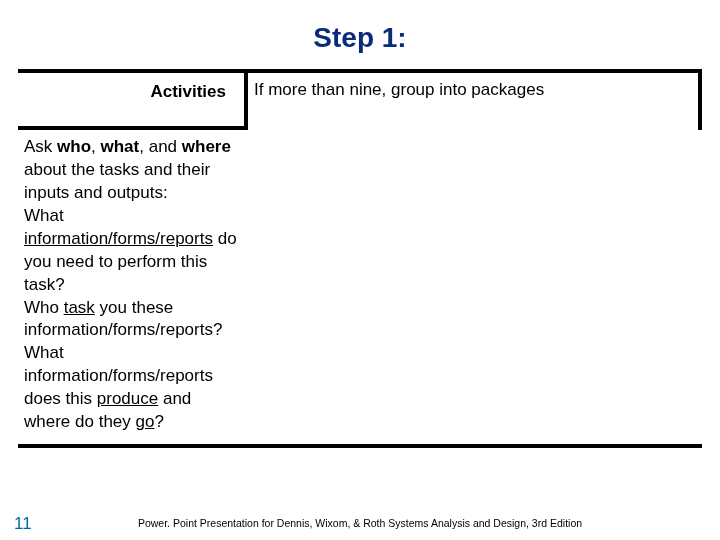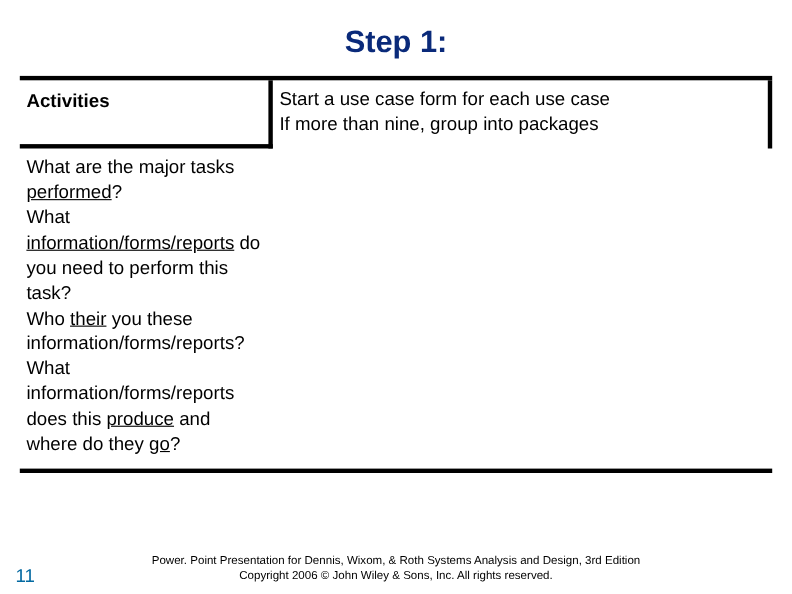--- a/index.html
+++ b/index.html
@@ -35,21 +35,21 @@
   .cell {
     border-right: 4px solid #000;
     padding: 6px 10px 10px 6px;
     font-size: 17px;
     line-height: 1.35;
     color: #000;
   }
   .cell.last-col { border-right: none; }
   .hdr {
     font-weight: bold;
-    text-align: left;
+    text-align: right;
     border-bottom: 4px solid #000;
     padding: 8px 18px 22px 6px;
   }
   .activities p { margin-bottom: 0; }
   .questions p { margin-bottom: 0; }
   .u { text-decoration: underline; }
   .b { font-weight: bold; }
   .footer {
     position: absolute;
     bottom: 10px;
@@ -74,40 +74,38 @@
 <div class="slide">
 
   <div class="title">
     <span>Step 1:</span><br>
   </div>
 
   <div class="grid">
     <div class="cell hdr">Activities</div>
 
     <div class="cell activities">
-      <p>Start a use case form for each use case</p>
       <p>If more than nine, group into packages</p>
     </div>
 
     <div class="cell last-col questions">
       <p>
-        <span>What are the major tasks </span><span class="u">performed</span><span>?</span>
+        <span>Ask </span><span class="b">who</span><span>, </span><span class="b">what</span><span>, and </span><span class="b">where</span><span> about the tasks and their inputs and outputs:</span>
       </p>
       <p>
         <span>What </span><span class="u">information/forms/reports</span><span> do you need to perform this task?</span>
       </p>
       <p>
-        <span>Who </span><span class="u">their</span><span> you these information/forms/reports?</span>
+        <span>Who </span><span class="u">task</span><span> you these information/forms/reports?</span>
       </p>
       <p>
         <span>What information/forms/reports does this </span><span class="u">produce</span><span> and where do they </span><span class="u">go</span><span>?</span>
       </p>
     </div>
   </div>
 
   <div class="footer">
     <span>Power. Point Presentation for Dennis, Wixom, &amp; Roth Systems Analysis and Design, 3rd Edition</span><br>
-    <span>Copyright 2006 © John Wiley &amp; Sons, Inc.  All rights reserved.</span>
   </div>
 
   <div class="page-num">11</div>
 
 </div>
 
 </body></html>

